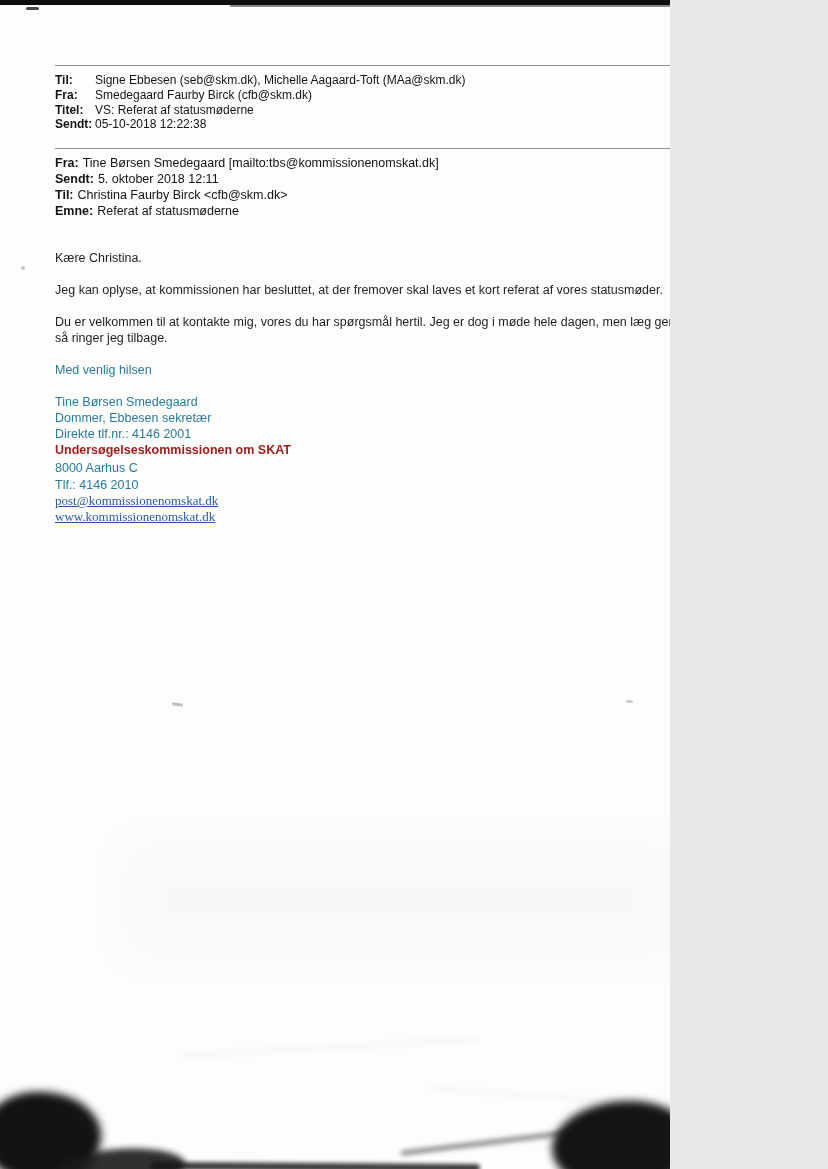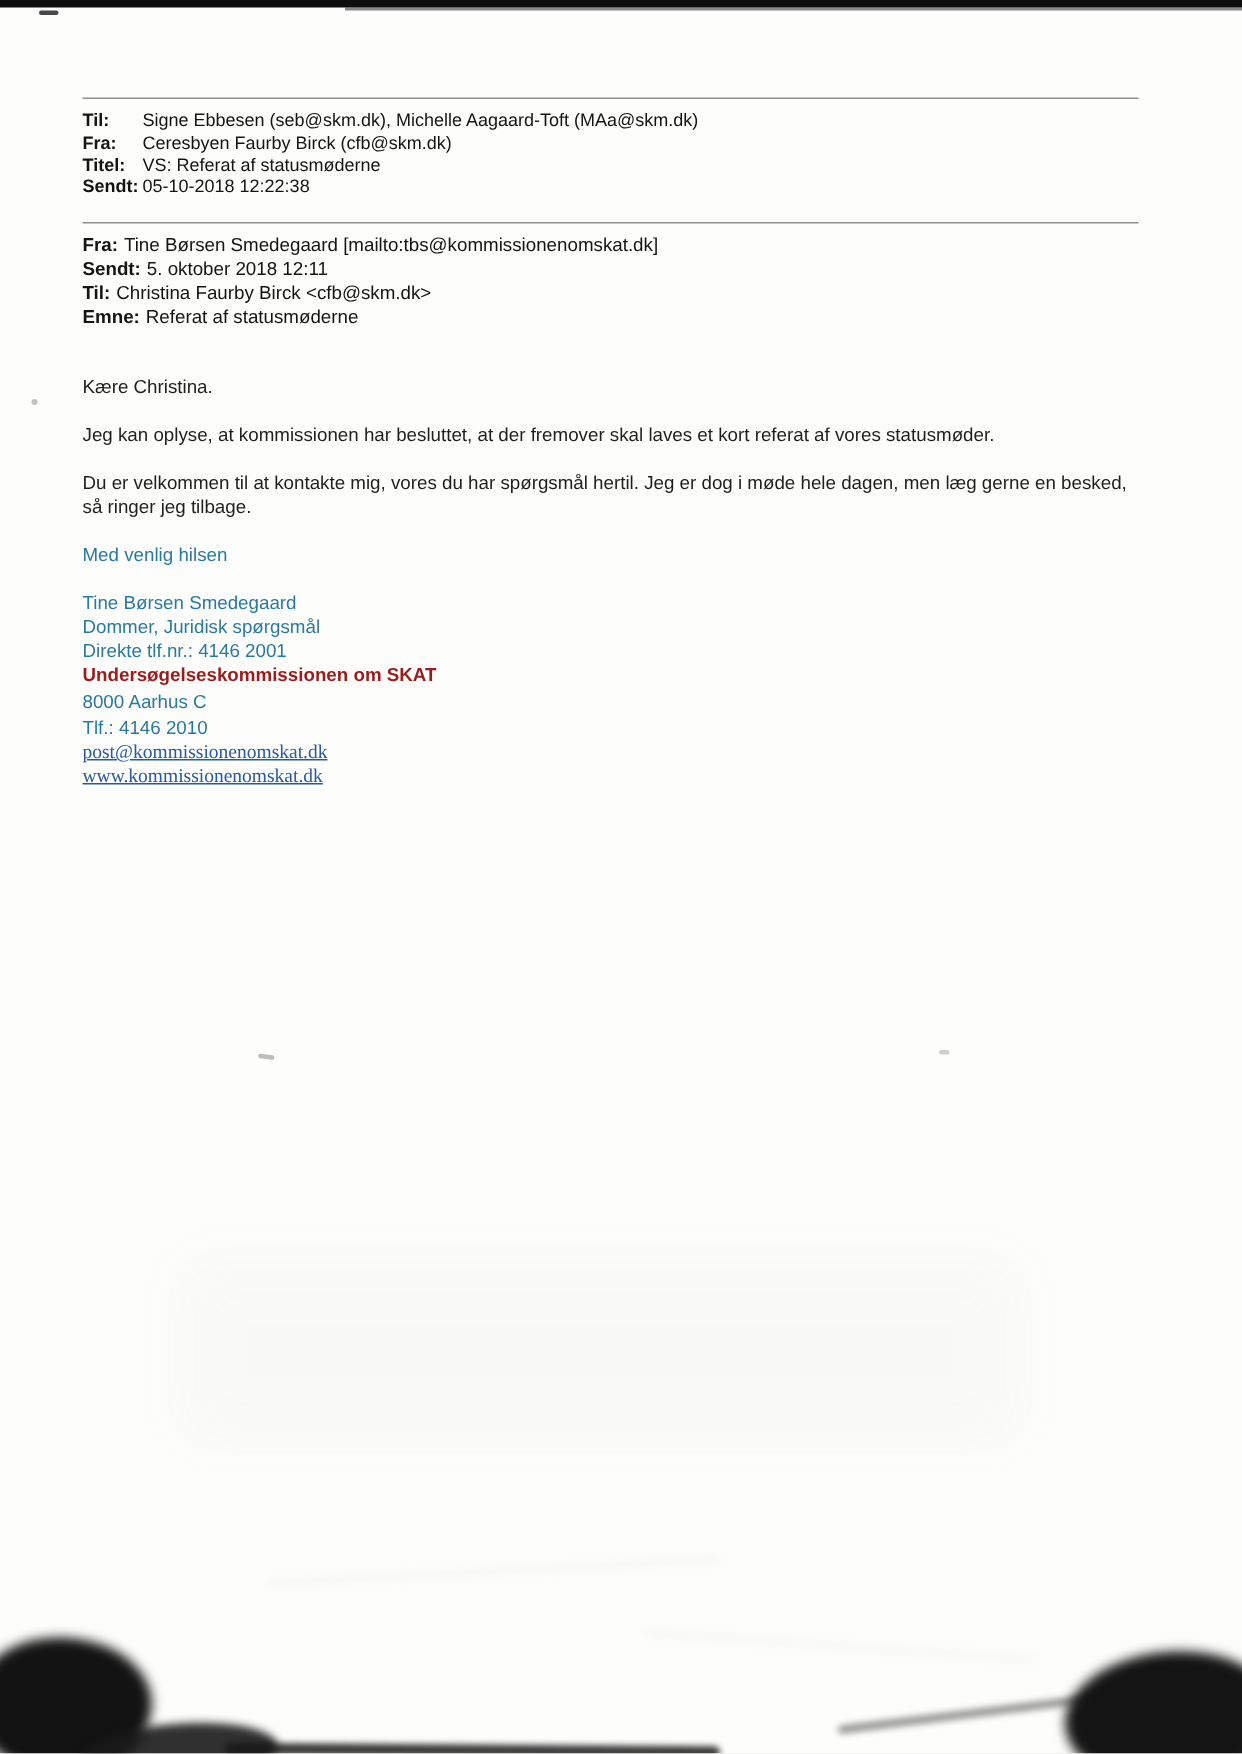--- a/index.html
+++ b/index.html
@@ -2,21 +2,21 @@
 <html style="--body-text: #1f1f1f; --accent-teal: #2b7a9e; --org-red: #9c1b1b; --link-blue: #2a5a9e;"><head>
 <meta charset="utf-8">
 <style>
   html, body {
     margin: 0;
     padding: 0;
     background: #e8e8e8;
   }
   .page {
     position: relative;
-    width: 828px;
+    width: 670px;
     height: 1169px;
     background: #fdfdfc;
     overflow: hidden;
     font-family: "Liberation Sans", "DejaVu Sans", sans-serif;
     color: var(--body-text, #1f1f1f);
   }
 
   
   .scan-top-edge {
     position: absolute; top: 0; left: 0; width: 828px; height: 5px;
@@ -150,21 +150,21 @@
 
   <div class="content">
 
     <hr class="rule rule-top">
 
     <div class="hdr-block">
       <div class="hdr-row">
         <span class="hdr-label">Til:</span><span class="hdr-value">Signe Ebbesen (seb@skm.dk), Michelle Aagaard-Toft (MAa@skm.dk)</span>
       </div>
       <div class="hdr-row">
-        <span class="hdr-label">Fra:</span><span class="hdr-value">Ceresbyen Faurby Birck (cfb@skm.dk)</span>
+        <span class="hdr-label">Fra:</span><span class="hdr-value">Smedegaard Faurby Birck (cfb@skm.dk)</span>
       </div>
       <div class="hdr-row">
         <span class="hdr-label">Titel:</span><span class="hdr-value">VS: Referat af statusmøderne</span>
       </div>
       <div class="hdr-row">
         <span class="hdr-label">Sendt:</span><span class="hdr-value">05-10-2018 12:22:38</span>
       </div>
     </div>
 
 
@@ -186,21 +186,21 @@
     </div>
 
     <p class="greeting">Kære Christina.</p>
     <p class="body-para">Jeg kan oplyse, at kommissionen har besluttet, at der fremover skal laves et kort referat af vores statusmøder.</p>
     <p class="body-para">Du er velkommen til at kontakte mig, vores du har spørgsmål hertil. Jeg er dog i møde hele dagen, men læg gerne en besked, så ringer jeg tilbage.</p>
 
     <div class="signoff">Med venlig hilsen</div>
 
     <div class="sig-block">
       <div>Tine Børsen Smedegaard</div>
-      <div>Dommer, Juridisk spørgsmål</div>
+      <div>Dommer, Ebbesen sekretær</div>
       <div>Direkte tlf.nr.: 4146 2001</div>
     </div>
 
     <div class="org-block">
       <div class="org-name">Undersøgelseskommissionen om SKAT</div>
       <div class="org-line">8000 Aarhus C</div>
       <div class="org-line">Tlf.: 4146 2010</div>
       <a class="org-link">post@kommissionenomskat.dk</a>
       <a class="org-link">www.kommissionenomskat.dk</a>
     </div>

